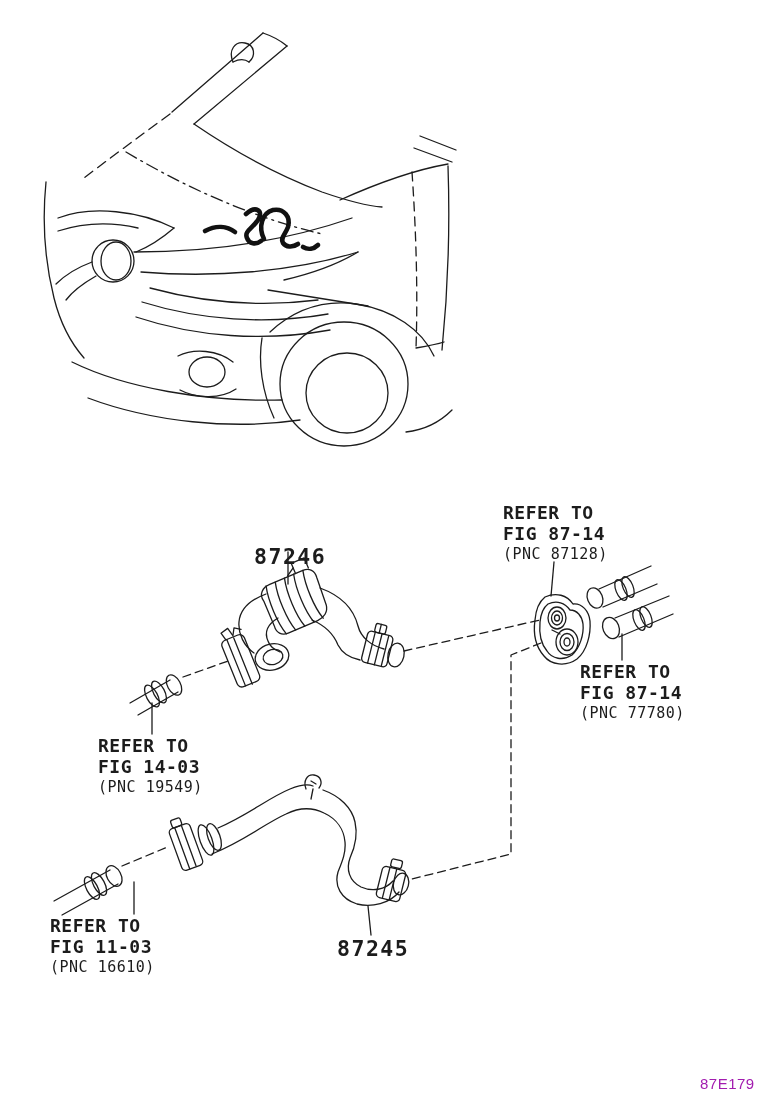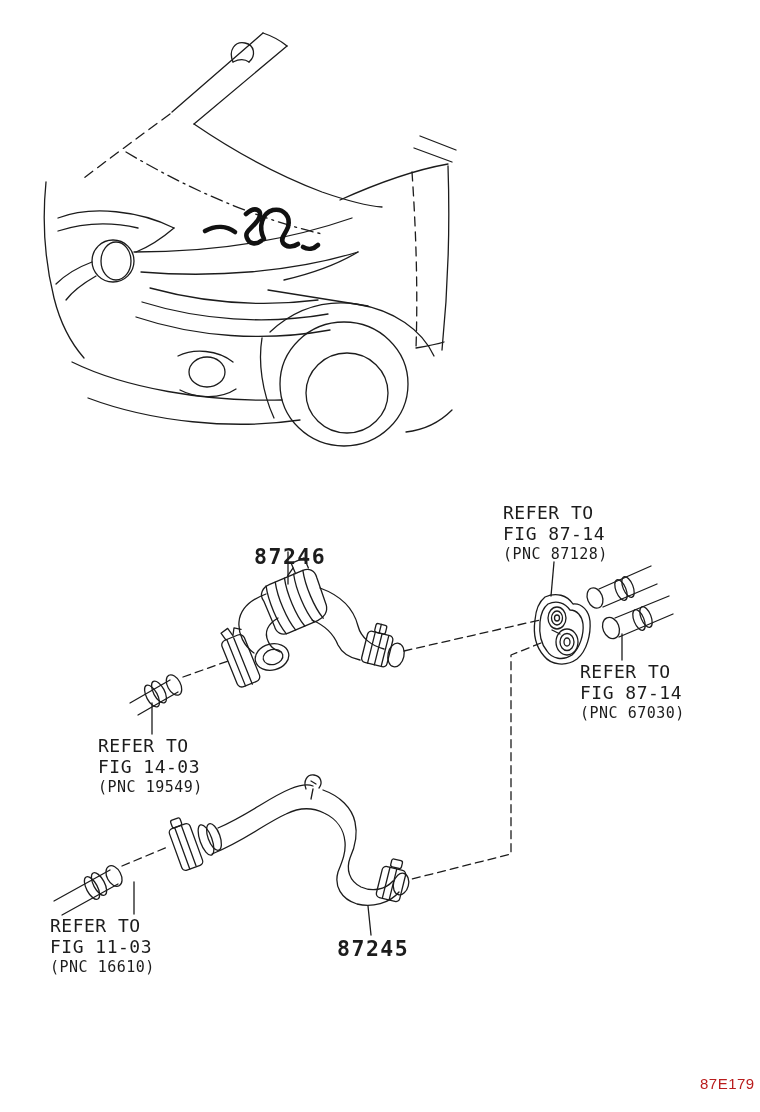--- a/index.html
+++ b/index.html
@@ -5,24 +5,24 @@
   :root { --ink:#1c1c1c; }
   html,body { margin:0; padding:0; background:#fff; }
   .stage { position:relative; width:760px; height:1112px; background:#fff; overflow:hidden;
            font-family:"DejaVu Sans Mono", monospace; }
   svg.art { position:absolute; left:0; top:0; width:760px; height:1112px; }
   svg.art * { vector-effect:non-scaling-stroke; }
   .g { fill:none; stroke:var(--ink); stroke-width:1.3; stroke-linecap:round; stroke-linejoin:round; }
   .lbl { position:absolute; color:var(--ink); white-space:pre; }
   .part { font-weight:700; font-size:21.5px; letter-spacing:1.5px; }
   .callout { position:absolute; color:var(--ink); }
-  .c1 { font-weight:400; font-size:18px; line-height:21px; letter-spacing:0.5px; white-space:pre; }
+  .c1 { font-weight:700; font-size:18px; line-height:21px; letter-spacing:0.5px; white-space:pre; }
   .c2 { font-weight:400; font-size:15px; line-height:20px; letter-spacing:0.5px; white-space:pre; }
   .code { position:absolute; left:700px; top:1075px; font-family:"Liberation Sans",sans-serif;
-          font-size:15px; color:#b91c1c; letter-spacing:0.5px; }
+          font-size:15px; color:#a21caf; letter-spacing:0.5px; }
 </style>
 </head>
 <body>
 
 <div class="stage">
 
   <svg class="art" viewBox="0 0 760 1112" aria-hidden="true">
 
     <g class="g">
 
@@ -222,21 +222,21 @@
 
   <div class="callout" style="left:503px; top:502px;">
     <div class="c1">REFER TO</div>
     <div class="c1">FIG 87-14</div>
     <div class="c2">(PNC 87128)</div>
   </div>
 
   <div class="callout" style="left:580px; top:661px;">
     <div class="c1">REFER TO</div>
     <div class="c1">FIG 87-14</div>
-    <div class="c2">(PNC 67030)</div>
+    <div class="c2">(PNC 77780)</div>
   </div>
 
   <div class="callout" style="left:98px; top:735px;">
     <div class="c1">REFER TO</div>
     <div class="c1">FIG 14-03</div>
     <div class="c2">(PNC 19549)</div>
   </div>
 
   <div class="callout" style="left:50px; top:915px;">
     <div class="c1">REFER TO</div>

